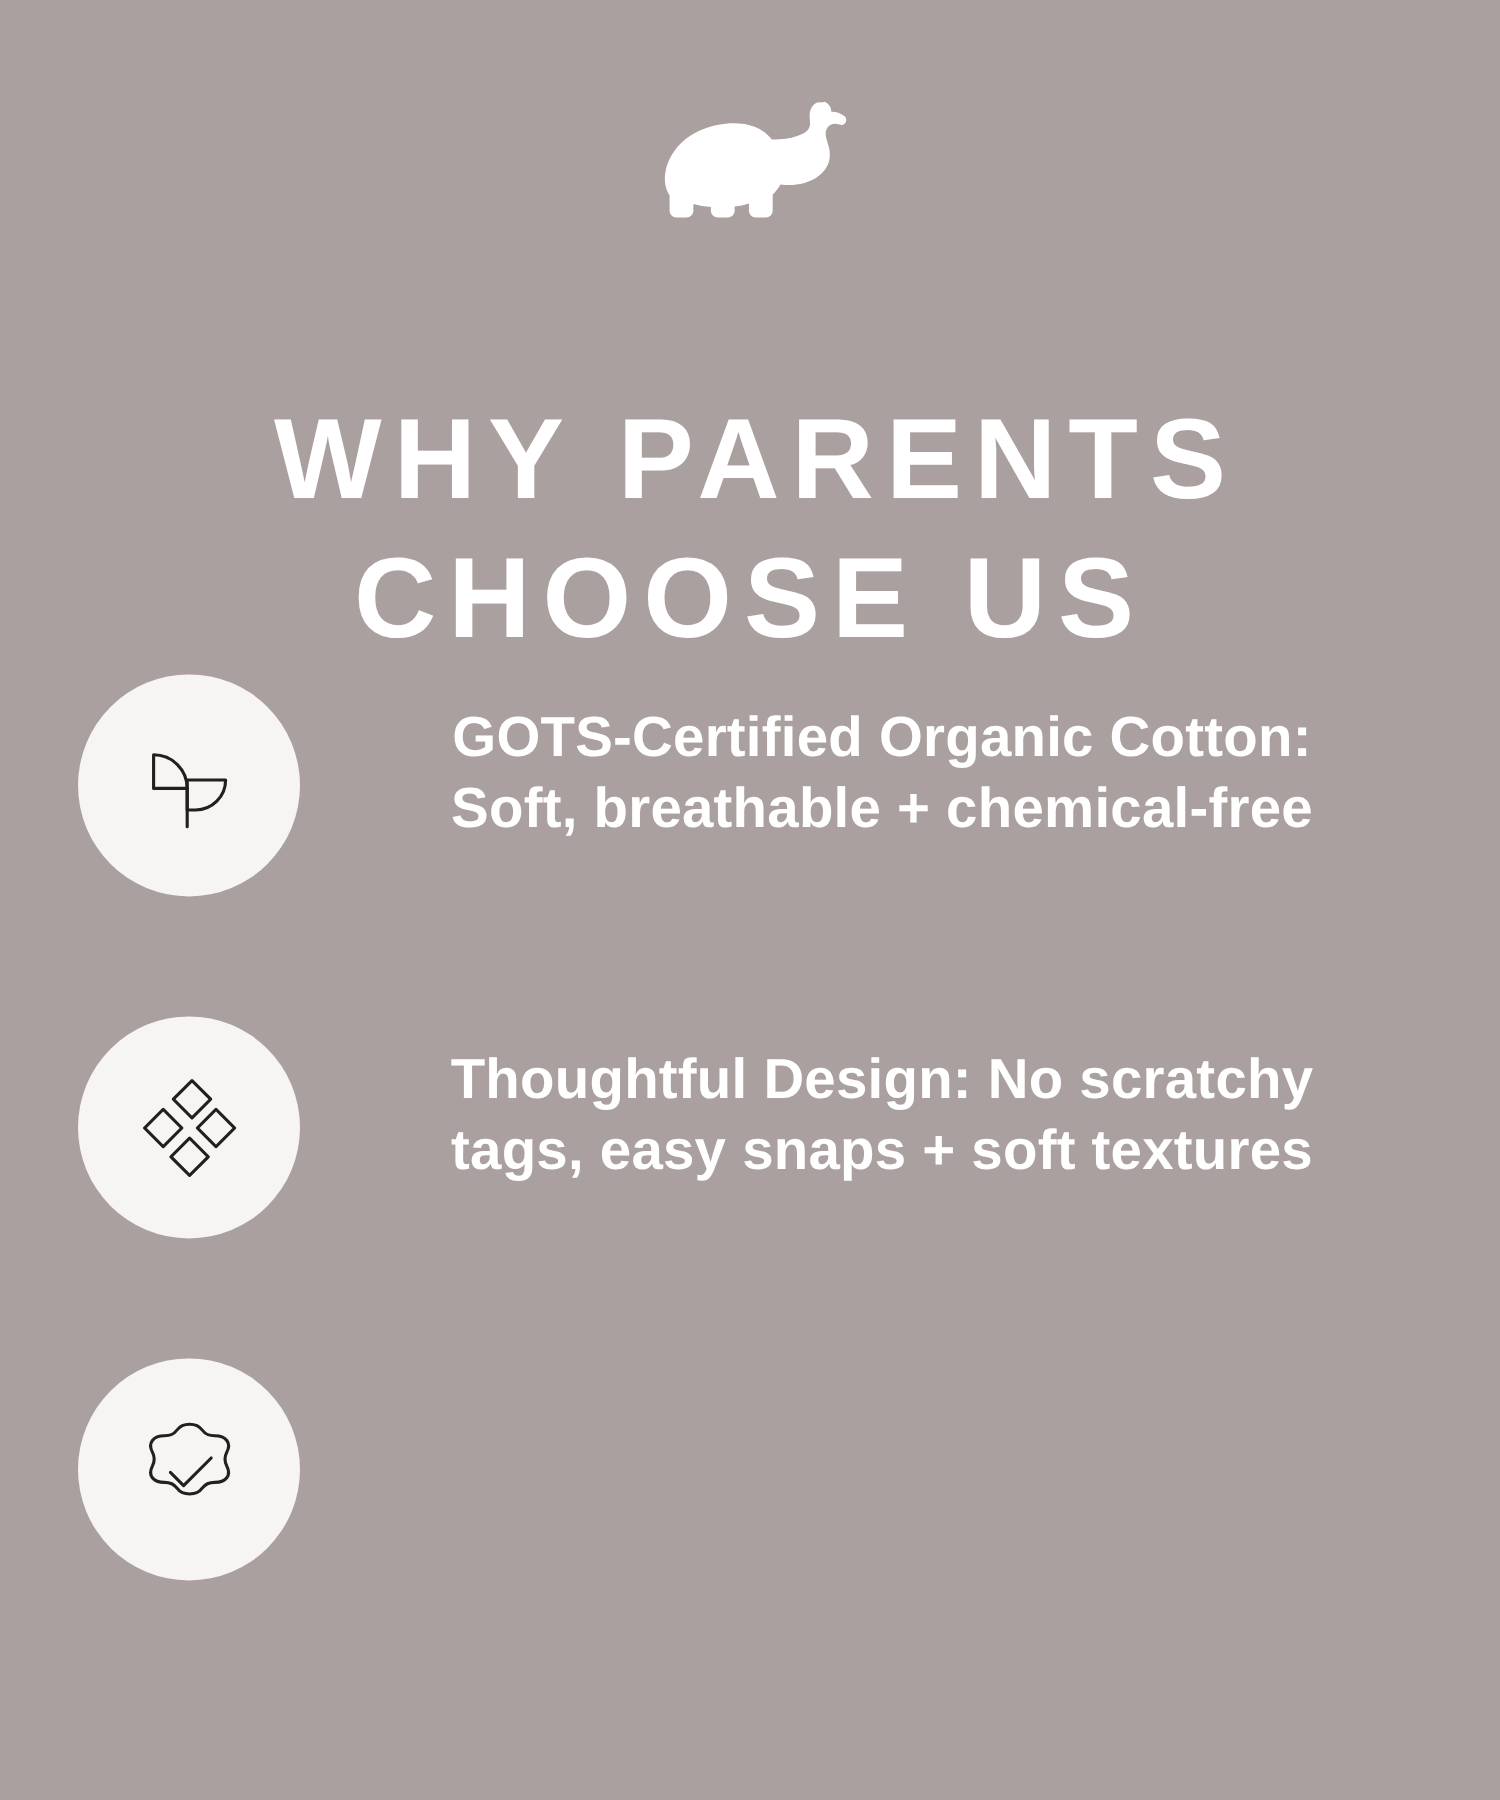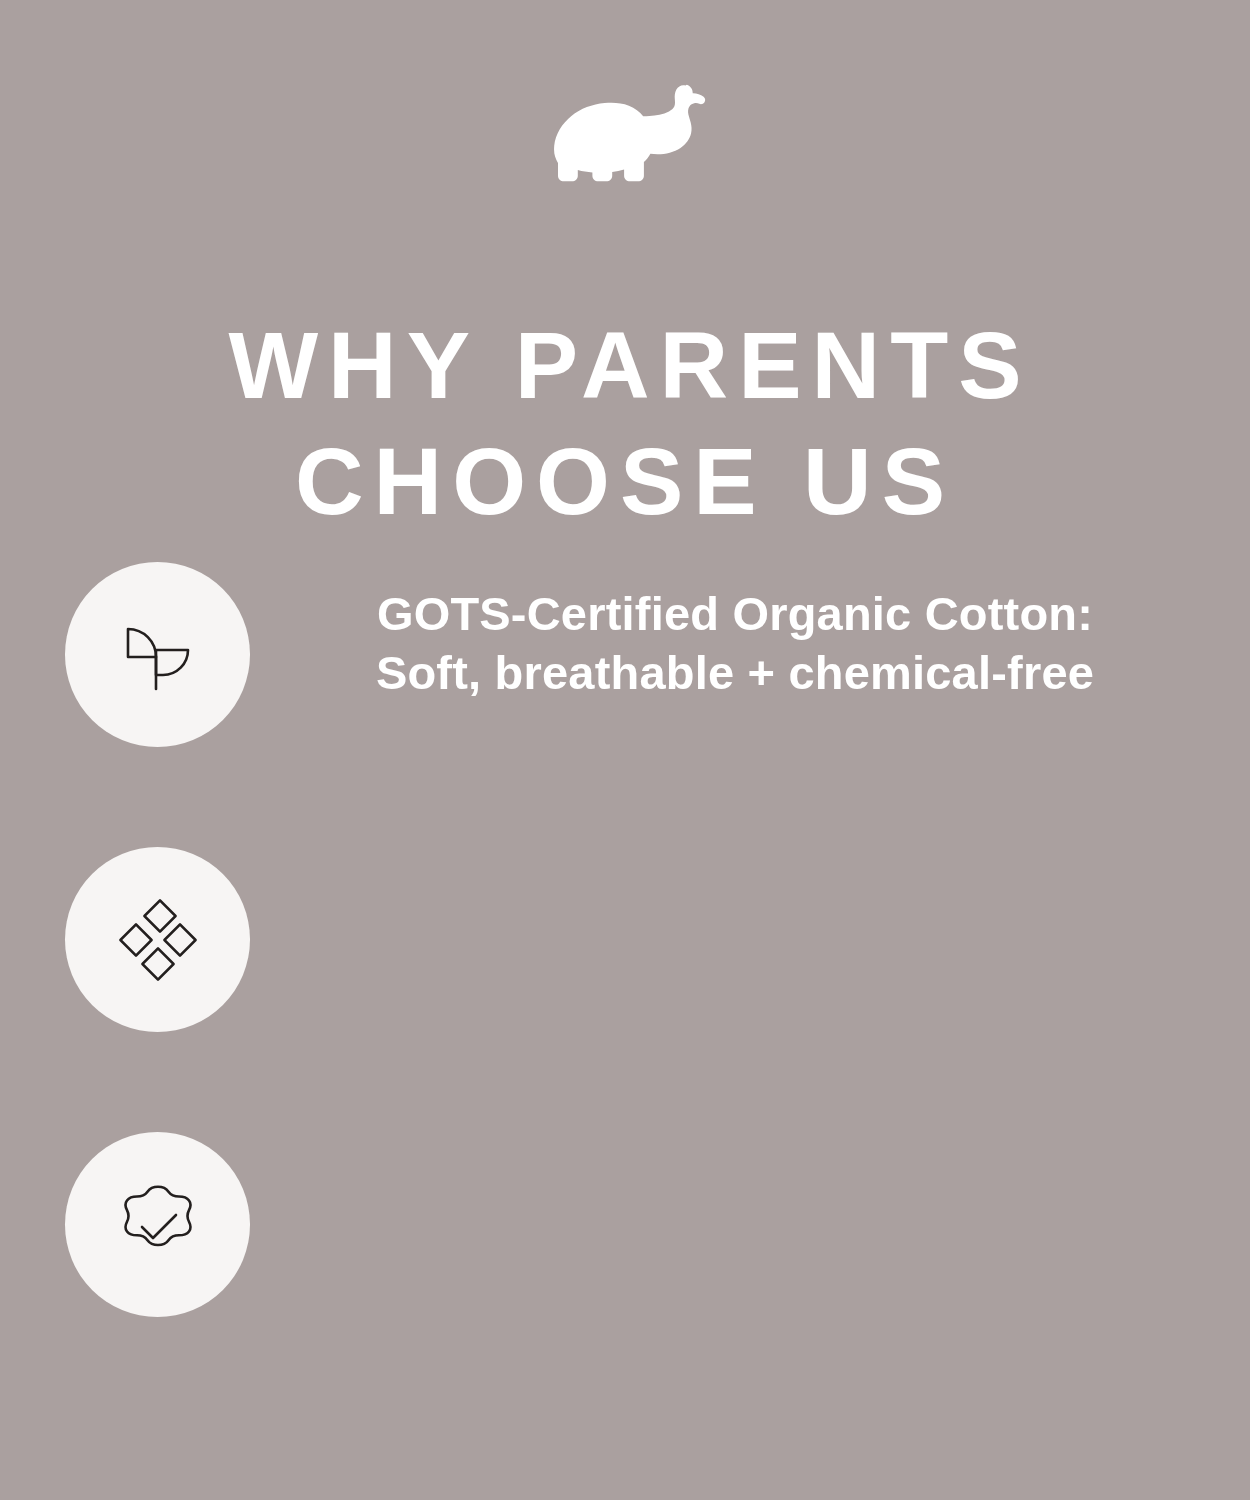--- a/index.html
+++ b/index.html
@@ -30,21 +30,21 @@
     height: 130px;
     display: flex;
     align-items: center;
     justify-content: center;
   }
   .logo-wrap svg { display: block; }
 
   
   .headline {
     position: absolute;
-    top: 243px;
+    top: 261px;
     left: 0;
     width: 1250px;
     text-align: center;
     color: #FFFFFF;
     font-weight: 700;
     font-size: 95px;
     line-height: 116px;
     letter-spacing: 10px;
     text-indent: 10px;
     white-space: pre-line;
@@ -132,20 +132,22 @@
           <svg width="96" height="96" viewBox="0 0 96 96" aria-hidden="true">
             <g fill="none" stroke="#231F1E" stroke-width="2.6" stroke-linejoin="round">
               <rect x="39" y="13" width="22" height="22" transform="rotate(45 50 24)"></rect>
               <rect x="15" y="37" width="22" height="22" transform="rotate(45 26 48)"></rect>
               <rect x="59" y="37" width="22" height="22" transform="rotate(45 70 48)"></rect>
               <rect x="37" y="61" width="22" height="22" transform="rotate(45 48 72)"></rect>
             </g>
           </svg>
         </span>
       </div>
+      <div class="feature-text">Thoughtful Design: No scratchy
+tags, easy snaps + soft textures</div>
     </div>
 
     <div class="feature-row">
       <div class="icon-circle">
         <span>
           <svg width="100" height="100" viewBox="0 0 100 100" aria-hidden="true">
             <g fill="none" stroke="#231F1E" stroke-width="2.6" stroke-linecap="round" stroke-linejoin="round">
               <path d="M50 6
                        q7 0 10.5 5 q3.5 5 10.5 5 q7 0 10 4 q3 4 0 10 q-3 6 0 12 q3 6 0 10 q-3 4 -10 4 q-7 0 -10.5 5 q-3.5 5 -10.5 5
                        q-7 0 -10.5 -5 q-3.5 -5 -10.5 -5 q-7 0 -10 -4 q-3 -4 0 -10 q3 -6 0 -12 q-3 -6 0 -10 q3 -4 10 -4 q7 0 10.5 -5 q3.5 -5 10.5 -5 Z" transform="translate(0,6) scale(1,0.97)"></path>

